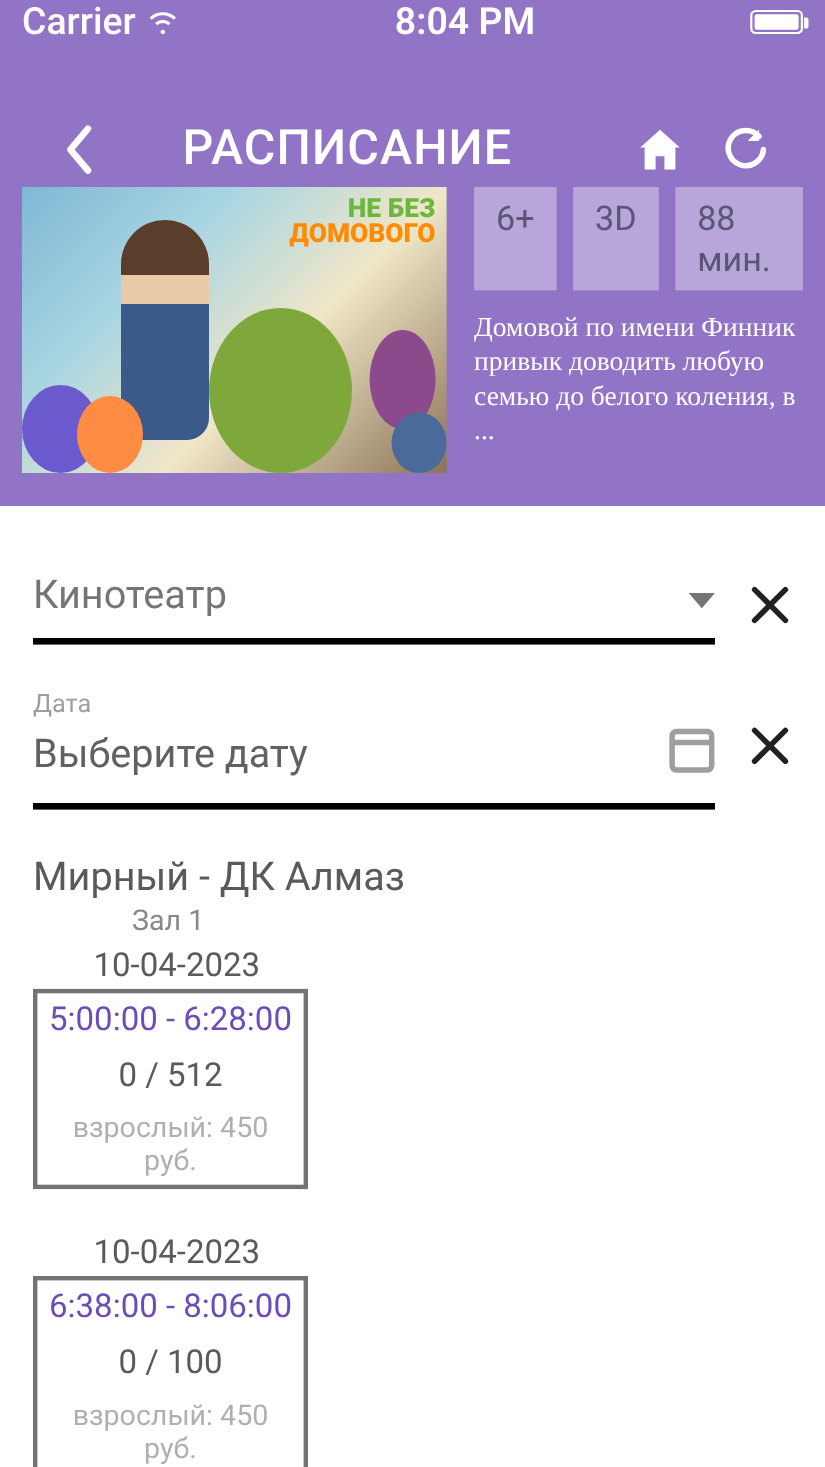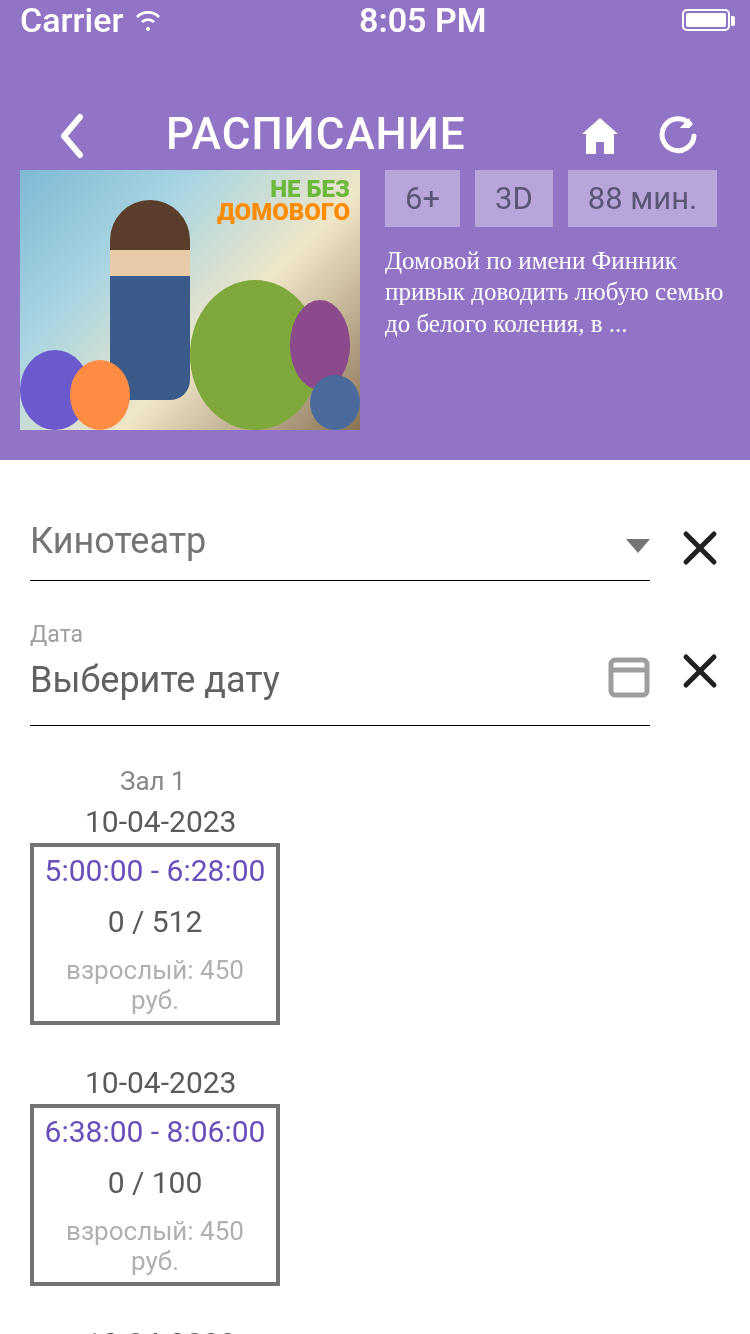--- a/index.html
+++ b/index.html
@@ -52,21 +52,21 @@
     margin-left: 40px;
   }
   .nav-icon { width: 48px; height: 48px; display: flex; align-items: center; justify-content: center; }
 
   .movie-section {
     display: flex;
     padding: 10px 20px 30px 20px;
     gap: 25px;
   }
   .poster {
-    width: 340px;
+    width: 386px;
     height: 260px;
     background: linear-gradient(135deg, #7fb8d4 0%, #a8d5e2 30%, #f0e6c8 60%, #8b7355 100%);
     position: relative;
     flex-shrink: 0;
     overflow: hidden;
   }
   .poster-text {
     position: absolute;
     top: 8px; right: 10px;
     text-align: right;
@@ -105,21 +105,21 @@
     padding: 60px 30px 0 30px;
   }
   .field-row {
     display: flex;
     align-items: center;
     gap: 30px;
     margin-bottom: 40px;
   }
   .field {
     flex: 1;
-    border-bottom: 1px solid #000000;
+    border-bottom: 6px solid #000000;
     padding-bottom: 18px;
     position: relative;
   }
   .field-label-small {
     font-size: 23px;
     color: #9e9e9e;
     margin-bottom: 4px;
   }
   .field-value {
     font-size: 36px;
@@ -161,21 +161,21 @@
 <body>
 
 <div class="purple-section">
   <div class="status-bar">
     <div class="status-left">
       <span>Carrier</span>
       <svg width="30" height="22" viewBox="0 0 30 22" fill="#fff">
         <path d="M15 18 a2 2 0 1 0 0.001 0 M8 12 a10 10 0 0 1 14 0 l-2 2 a7 7 0 0 0 -10 0 z M3 7 a17 17 0 0 1 24 0 l-2 2 a14 14 0 0 0 -20 0 z"></path>
       </svg>
     </div>
-    <div class="status-center">8:05 PM</div>
+    <div class="status-center">8:04 PM</div>
     <div class="status-right">
       <div class="battery">
           <div class="battery-fill"></div>
         </div>
     </div>
   </div>
 
   <div class="nav-bar">
     <div class="nav-icon">
       <svg width="28" height="46" viewBox="0 0 28 46" fill="none" stroke="#fff" stroke-width="6" stroke-linecap="round" stroke-linejoin="round">
@@ -256,20 +256,21 @@
     </div>
     <div class="clear-x">
       <svg width="36" height="36" viewBox="0 0 36 36" stroke="#212121" stroke-width="5" stroke-linecap="round">
           <line x1="4" y1="4" x2="32" y2="32"></line>
           <line x1="32" y1="4" x2="4" y2="32"></line>
         </svg>
     </div>
   </div>
 
   <div class="venue-block">
+    <div class="venue-name">Мирный - ДК Алмаз</div>
     <div class="hall-name">Зал 1</div>
 
     <div class="session-group">
       <div class="session-date">10-04-2023</div>
       <div class="session-card">
         <div class="session-time">5:00:00 - 6:28:00</div>
         <div class="session-seats">0 / 512</div>
         <div class="session-price">взрослый: 450 руб.</div>
       </div>
     </div>

